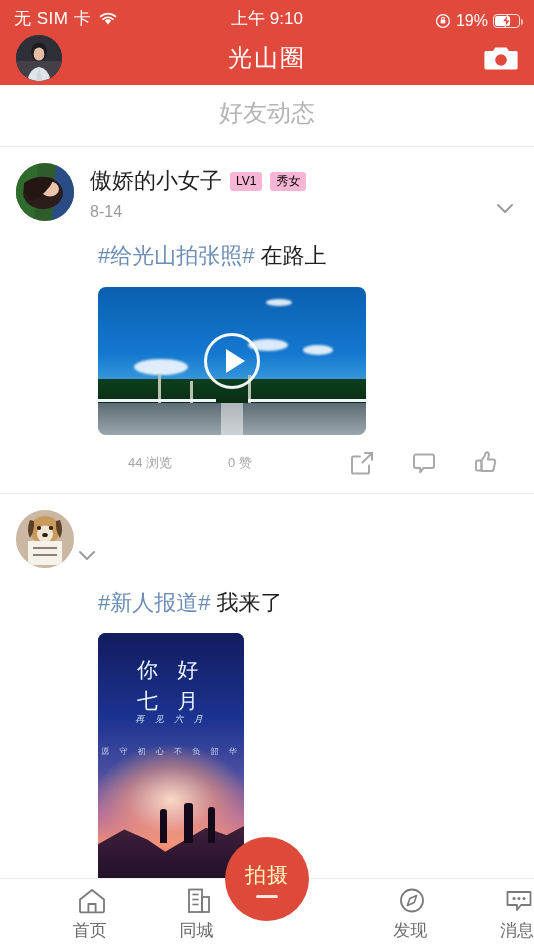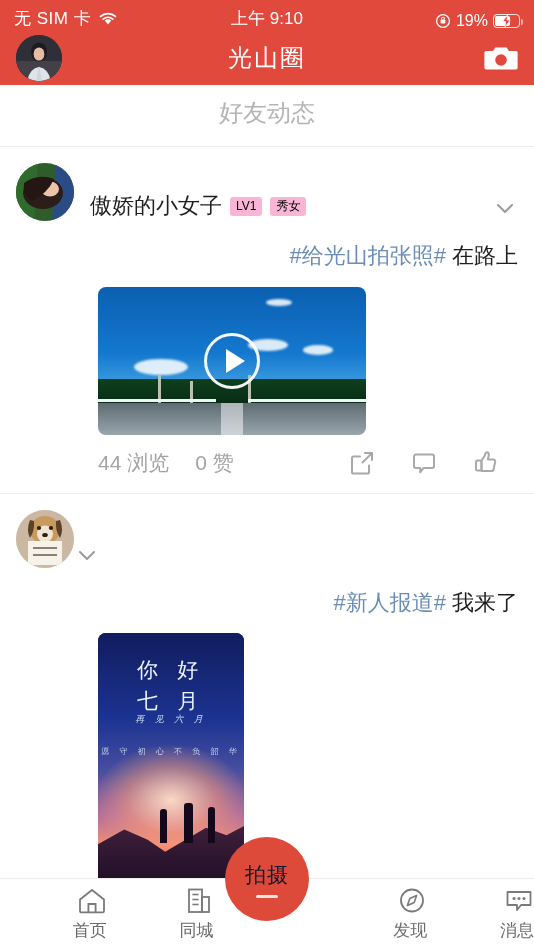--- a/index.html
+++ b/index.html
@@ -67,21 +67,21 @@
   .post-head { display:flex; align-items:flex-end; }
   .avatar { width:58px; height:58px; border-radius:50%; overflow:hidden; flex:none; position:relative; background:#ddd; }
   .post-meta { margin-left:16px; flex:1; padding-top:2px; }
   .name-row { display:flex; align-items:center; gap:8px; }
   .uname { font-size:22px; color:#1f1f1f; }
   .badge { font-size:12px; color:#000000; padding:2px 6px; border-radius:3px; line-height:1.25; }
   .badge.pink { background:#f9b5d5; }
   .badge.purple { background:#a8a4e6; }
   .pdate { font-size:16px; color:#9a9a9a; margin-top:7px; }
   .chevron { width:26px; height:26px; flex:none; margin-top:6px; }
-  .post-text { font-size:22px; color:#1f1f1f; margin:20px 0 0 82px; line-height:1.35;text-align:right; }
+  .post-text { font-size:22px; color:#1f1f1f; margin:20px 0 0 82px; line-height:1.35; }
   .tag { color:#6a8cb5; }
 
   
   .media-video {
     width:268px; height:148px; margin:16px 0 0 82px; border-radius:8px;
     overflow:hidden; position:relative;
   }
   .sky { position:absolute; inset:0; background:linear-gradient(#0b5fb0 0%, #1478cf 45%, #48a7e4 72%, #9fd2ef 88%, #cfe7f5 100%); }
   .cloud { position:absolute; background:rgba(255,255,255,.85); border-radius:50%; filter:blur(1.2px); }
   .trees { position:absolute; left:0; right:0; bottom:30px; height:26px; background:linear-gradient(#0e3f1d,#082c14); }
@@ -118,37 +118,37 @@
     background:linear-gradient(180deg,#4a2540 0%,#2a142e 60%,#190c1d 100%);
     clip-path:polygon(0 38%,18% 22%,34% 33%,46% 46%,58% 35%,74% 20%,88% 28%,100% 18%,100% 100%,0 100%);
   }
   .silho { position:absolute; bottom:58px; width:7px; background:#14091a; border-radius:3px 3px 0 0; }
   .p-title { position:absolute; top:22px; left:0; right:0; text-align:center; color:#eaf4ff; font-size:21px; letter-spacing:7px; line-height:1.45; font-family:"Liberation Serif","DejaVu Serif",serif; }
   .p-sub { position:absolute; top:80px; left:0; right:0; text-align:center; color:#cfe0f2; font-size:9px; letter-spacing:4px;font-style:italic; }
   .p-sub2 { position:absolute; top:112px; left:0; right:0; text-align:center; color:#c6d6ea; font-size:8px; letter-spacing:4px; line-height:1.7; }
 
   
   .stats { display:flex; align-items:center; margin:14px 0 0 82px; padding-bottom:16px; }
-  .stat { font-size:21px; color:#a4a4a4; margin-right:26px; }
+  .stat { font-size:13px; color:#a4a4a4; margin-right:26px;margin-left:30px; }
   .actions { margin-left:auto; display:flex; align-items:center; gap:34px; padding-right:18px; }
   .act-ico { width:28px; height:28px; }
 
   
   .tabbar {
     height:72px; background:#fff; border-top:1px solid #ececec; flex:none;
     display:flex; align-items:center; position:relative;
   }
   .nav-item { flex:1; display:flex; flex-direction:column; align-items:flex-end; gap:5px; }
   .nav-label { font-size:17px; color:#6b6b6b; }
   .nav-ico { width:30px; height:27px; }
   .fab {
     position:absolute; left:50%; transform:translateX(-50%); top:-42px;
     width:84px; height:84px; border-radius:50%; background:#de4a39;
     display:flex; flex-direction:column; align-items:center; justify-content:center;
-    color:#0f172a; gap:6px;
+    color:#fef9c3; gap:6px;
   }
   .fab-label { font-size:21px; letter-spacing:1px; }
   .fab-dash { width:22px; height:3px; background:rgba(255,255,255,.85); border-radius:2px; }
   .nav-spacer { flex:1; }
 </style>
 </head>
 <body>
 
 <div class="screen">
 
@@ -215,20 +215,21 @@
             <ellipse cx="34" cy="26" rx="9" ry="7.5" fill="#ecc4ab"></ellipse>
             <path d="M8 20 q14-10 30-4 q-6 14 -22 22 q-10-6 -8-18 Z" fill="#241713"></path>
           </svg>
         </div>
         <div class="post-meta">
           <div class="name-row">
             <span class="uname">傲娇的小女子</span>
             <span class="badge pink">LV1</span>
             <span class="badge pink">秀女</span>
           </div>
+          <div class="pdate">8-14</div>
         </div>
         <div class="chevron">
           <svg width="26" height="26" viewBox="0 0 26 26">
             <path d="M6 10 L13 17 L20 10" stroke="#9b9b9b" stroke-width="2" fill="none" stroke-linecap="round" stroke-linejoin="round"></path>
           </svg>
         </div>
       </div>
 
       <div class="post-text">
         <span class="tag">#给光山拍张照#</span><span> 在路上</span>

